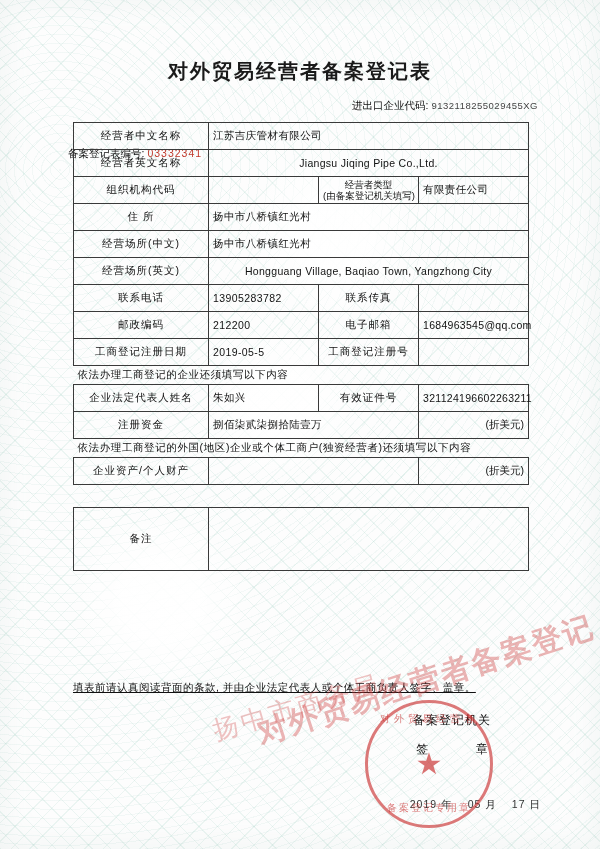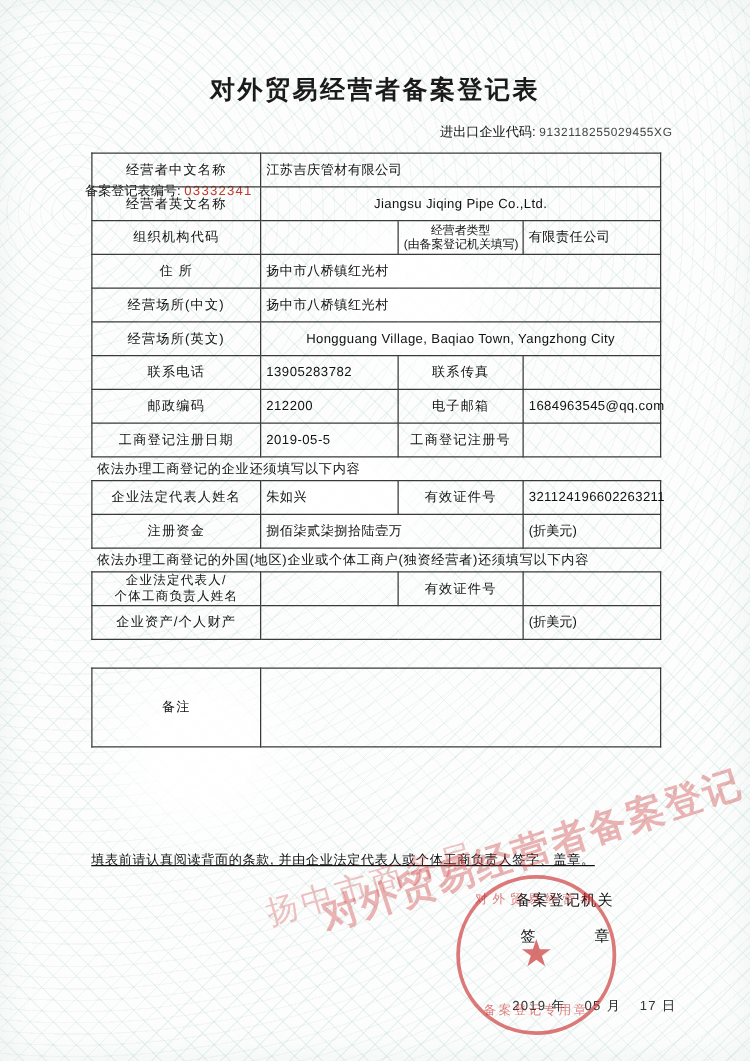--- a/index.html
+++ b/index.html
@@ -120,20 +120,21 @@
     text-align: left;
     padding-left: 1px;
   }
   tr.note-row td {
     border: none;
     height: 18px;
   }
 
   .small-note {
     font-size: 8.5px;
+    text-align: right;
     color: #111;
     padding-right: 4px;
   }
 
   .footer-note {
     position: absolute;
     left: 73px;
     top: 681px;
     font-size: 10.5px;
     color: #111;
@@ -337,26 +338,20 @@
         <td class="lbl">注册资金</td>
         <td class="val" colspan="2">捌佰柒贰柒捌拾陆壹万</td>
         <td class="small-note">(折美元)</td>
       </tr>
 
       <tr class="note-row">
         <td class="section-note" colspan="4">依法办理工商登记的外国(地区)企业或个体工商户(独资经营者)还须填写以下内容</td>
       </tr>
 
       <tr>
-        <td class="lbl" style="font-size:10px;line-height:13px;">企业法定代表人/<br>个体工商负责人姓名</td>
-        <td class="val"></td>
-        <td class="lbl">有效证件号</td>
-        <td class="val"></td>
-      </tr>
-      <tr>
         <td class="lbl">企业资产/个人财产</td>
         <td class="val" colspan="2"></td>
         <td class="small-note">(折美元)</td>
       </tr>
 
       <tr class="note-row">
         <td colspan="4" style="height:22px;"></td>
       </tr>
 
       <tr>

